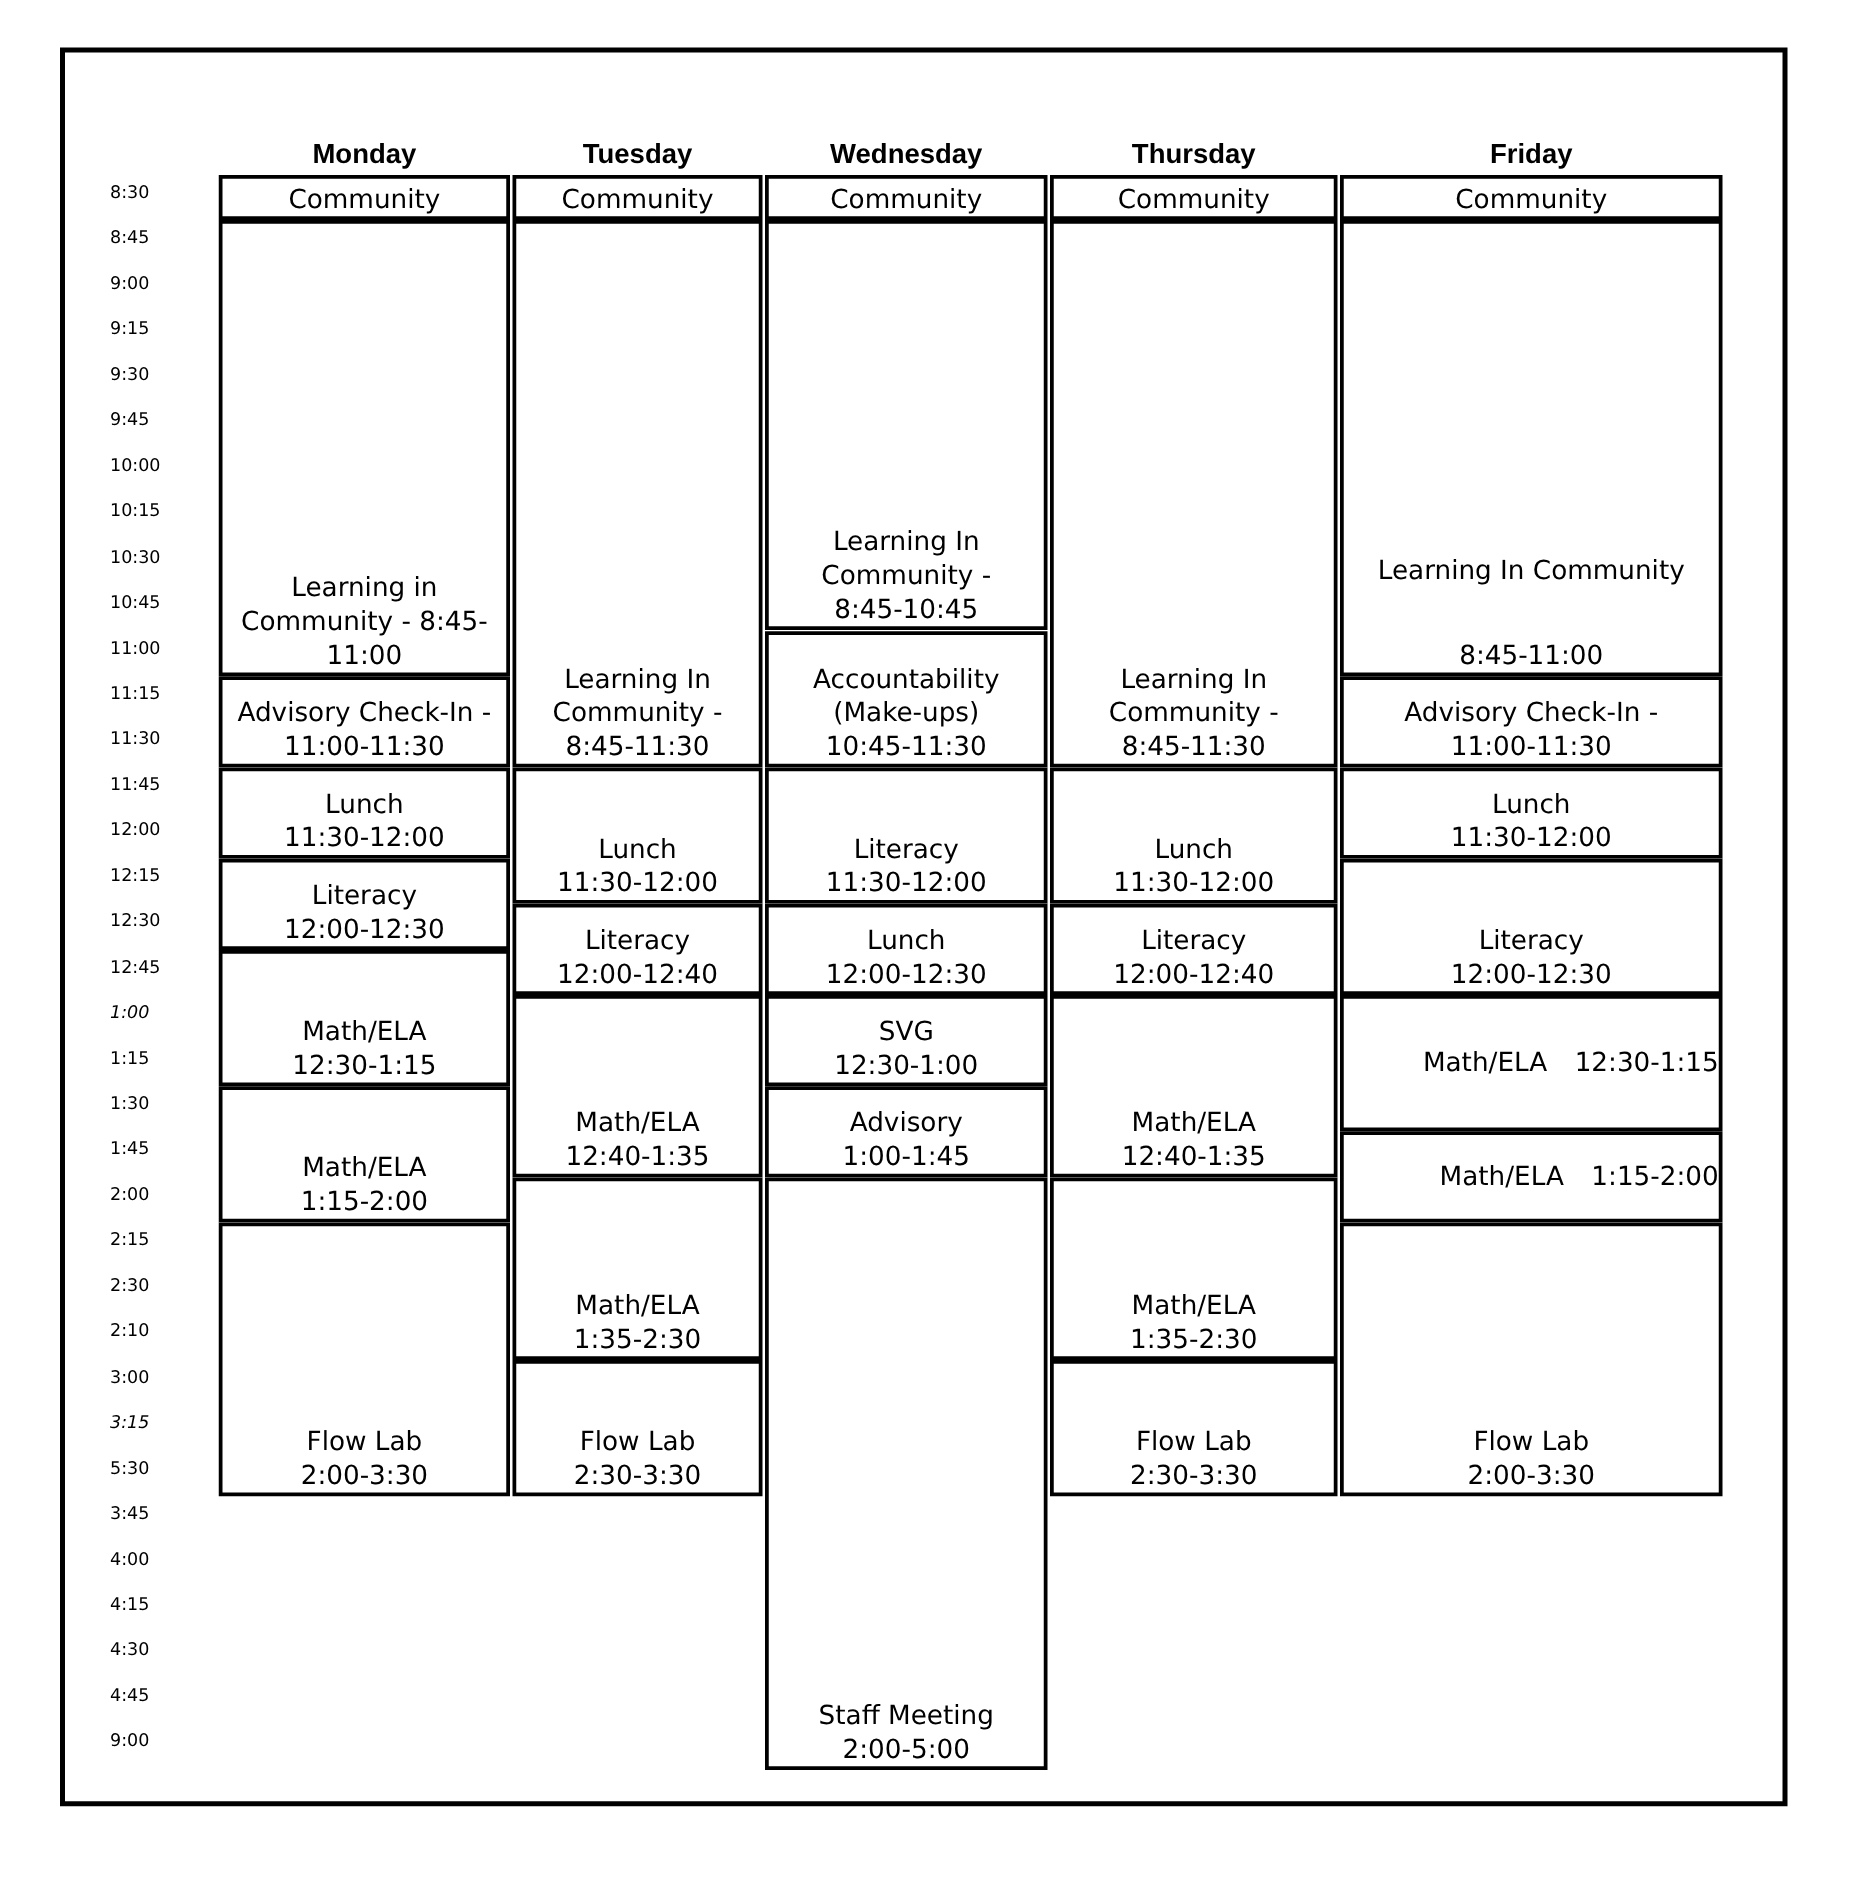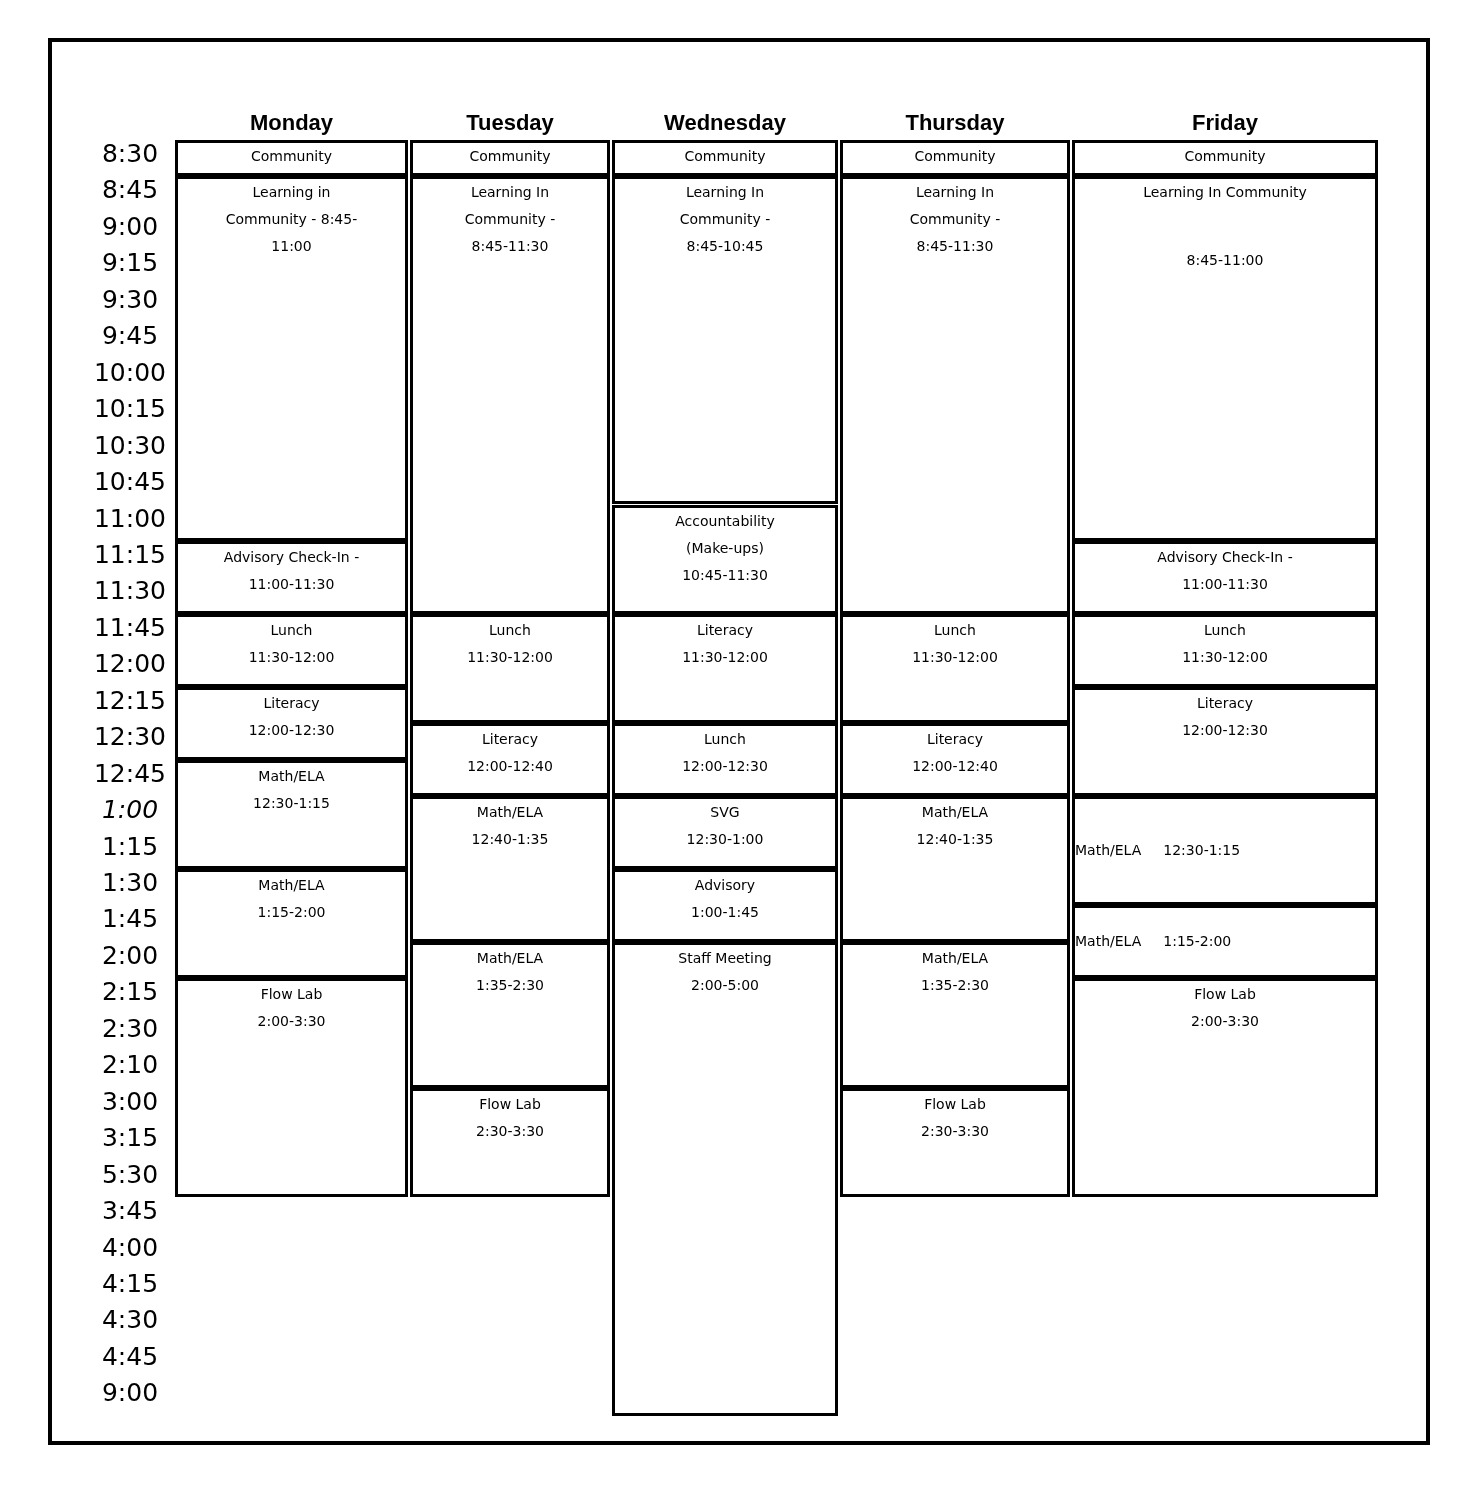--- a/index.html
+++ b/index.html
@@ -15,27 +15,27 @@
          text-align:center;font-family:"Liberation Sans",sans-serif;
          font-weight:bold;font-size:46px;letter-spacing:0px;line-height:56px;}
 
   
   #grid{position:absolute;left:0;top:0;width:1176px;height:1505px;}
 
   .daylabel{position:absolute;font-family:"Liberation Sans",sans-serif;
             font-weight:bold;font-size:22px;text-align:center;top:109px;height:28px;
             line-height:28px;}
 
-  .timelabel{position:absolute;right:0;width:84px;text-align:center;
-             font-size:25px;line-height:24px;font-family:"DejaVu Sans",sans-serif;}
+  .timelabel{position:absolute;right:0;width:84px;text-align:left;
+             font-size:14px;line-height:24px;font-family:"DejaVu Sans",sans-serif;}
   #timecol{position:absolute;left:88px;top:140px;width:84px;}
 
   .cell{position:absolute;box-sizing:border-box;border:3px solid #000;background:#fff;
-        display:flex;flex-direction:column;align-items:center;justify-content:flex-start;
-        font-size:14px;line-height:27px;text-align:center;overflow:visible;
+        display:flex;flex-direction:column;align-items:center;justify-content:flex-end;
+        font-size:21px;line-height:27px;text-align:center;overflow:visible;
         font-family:"DejaVu Sans",sans-serif;}
   .cell .ln{display:block;white-space:nowrap;}
   .cell.inline .ln{display:inline;}
   .cell.inline{flex-direction:row;gap:22px;}
 </style>
 </head>
 <body>
 
 <div id="page">
 
@@ -71,21 +71,21 @@
         <div class="timelabel" style="top: 621.65px;">12:45</div>
         <div class="timelabel" style="top: 658.1px; font-style: italic;">1:00</div>
         <div class="timelabel" style="top: 694.55px;">1:15</div>
         <div class="timelabel" style="top: 731px;">1:30</div>
         <div class="timelabel" style="top: 767.45px;">1:45</div>
         <div class="timelabel" style="top: 803.9px;">2:00</div>
         <div class="timelabel" style="top: 840.35px;">2:15</div>
         <div class="timelabel" style="top: 876.8px;">2:30</div>
         <div class="timelabel" style="top: 913.25px;">2:10</div>
         <div class="timelabel" style="top: 949.7px;">3:00</div>
-        <div class="timelabel" style="top: 986.15px;">3:15</div>
+        <div class="timelabel" style="top: 986.15px; font-style: italic;">3:15</div>
         <div class="timelabel" style="top: 1022.6px;">5:30</div>
         <div class="timelabel" style="top: 1059.05px;">3:45</div>
         <div class="timelabel" style="top: 1095.5px;">4:00</div>
         <div class="timelabel" style="top: 1131.95px;">4:15</div>
         <div class="timelabel" style="top: 1168.4px;">4:30</div>
         <div class="timelabel" style="top: 1204.85px;">4:45</div>
         <div class="timelabel" style="top: 1241.3px;">9:00</div>
       </div>
     <div id="cells">
         <div class="cell" style="left: 175px; width: 233px; top: 140px; height: 36.45px;">

